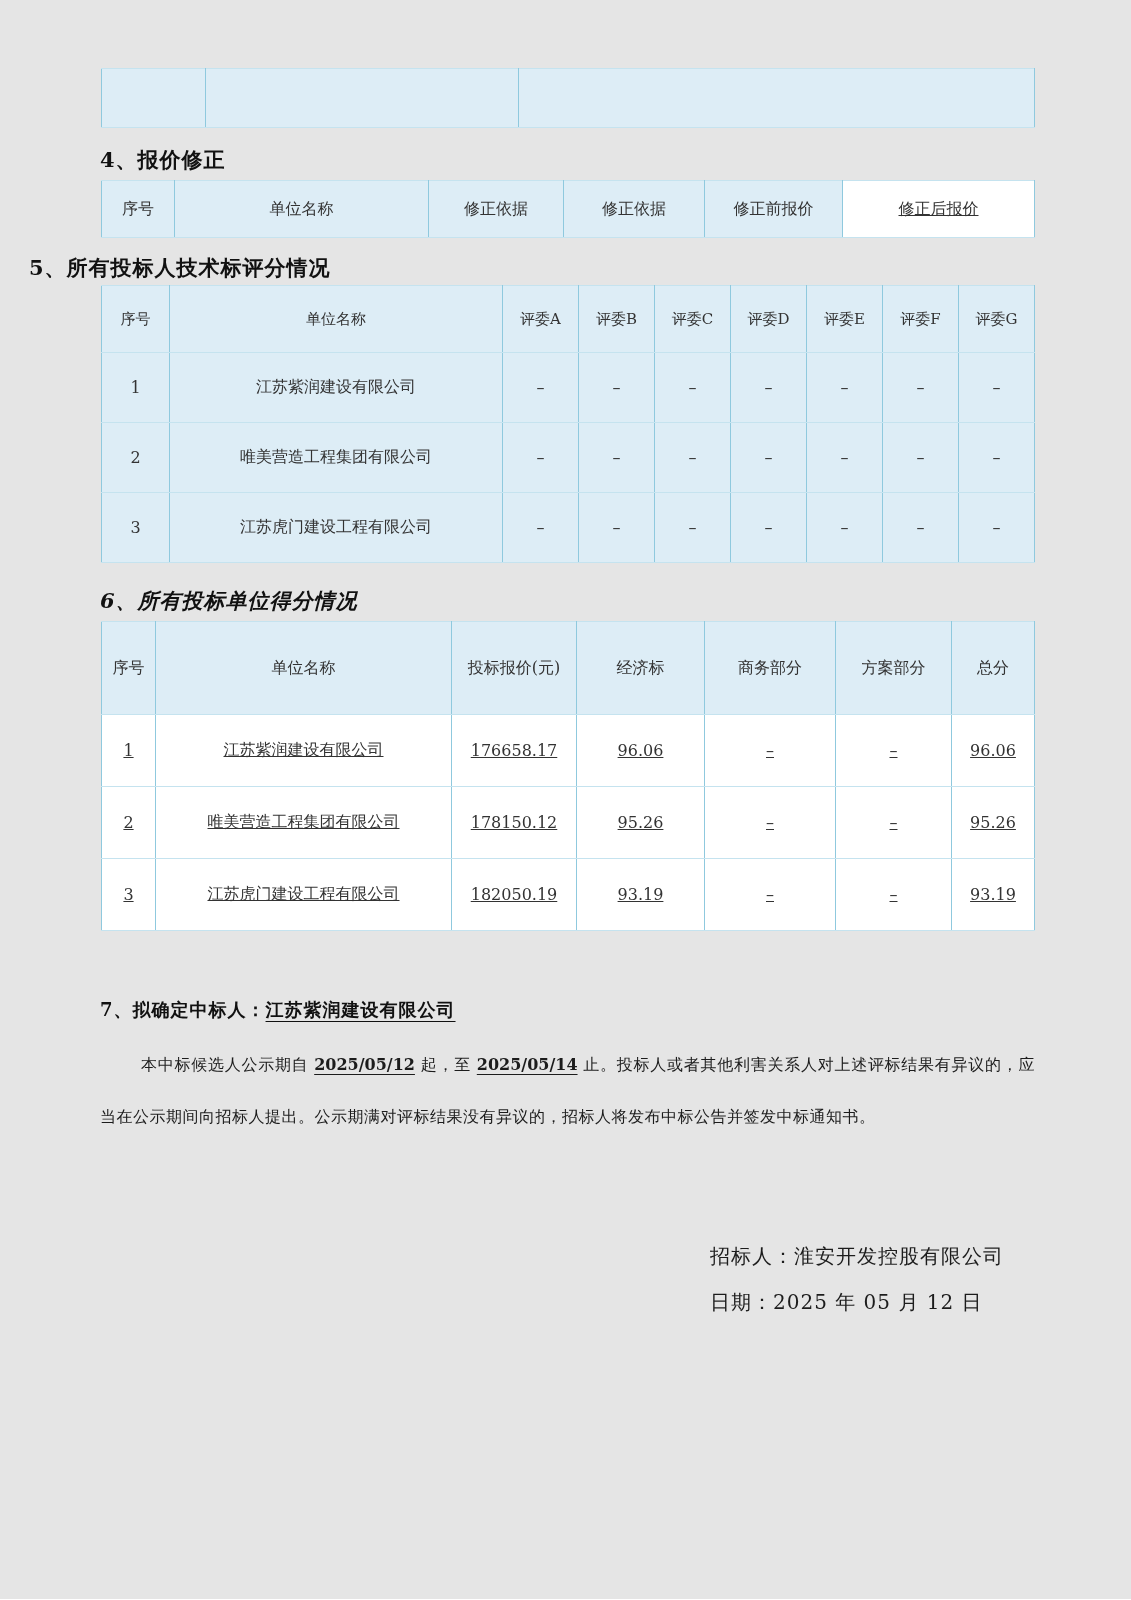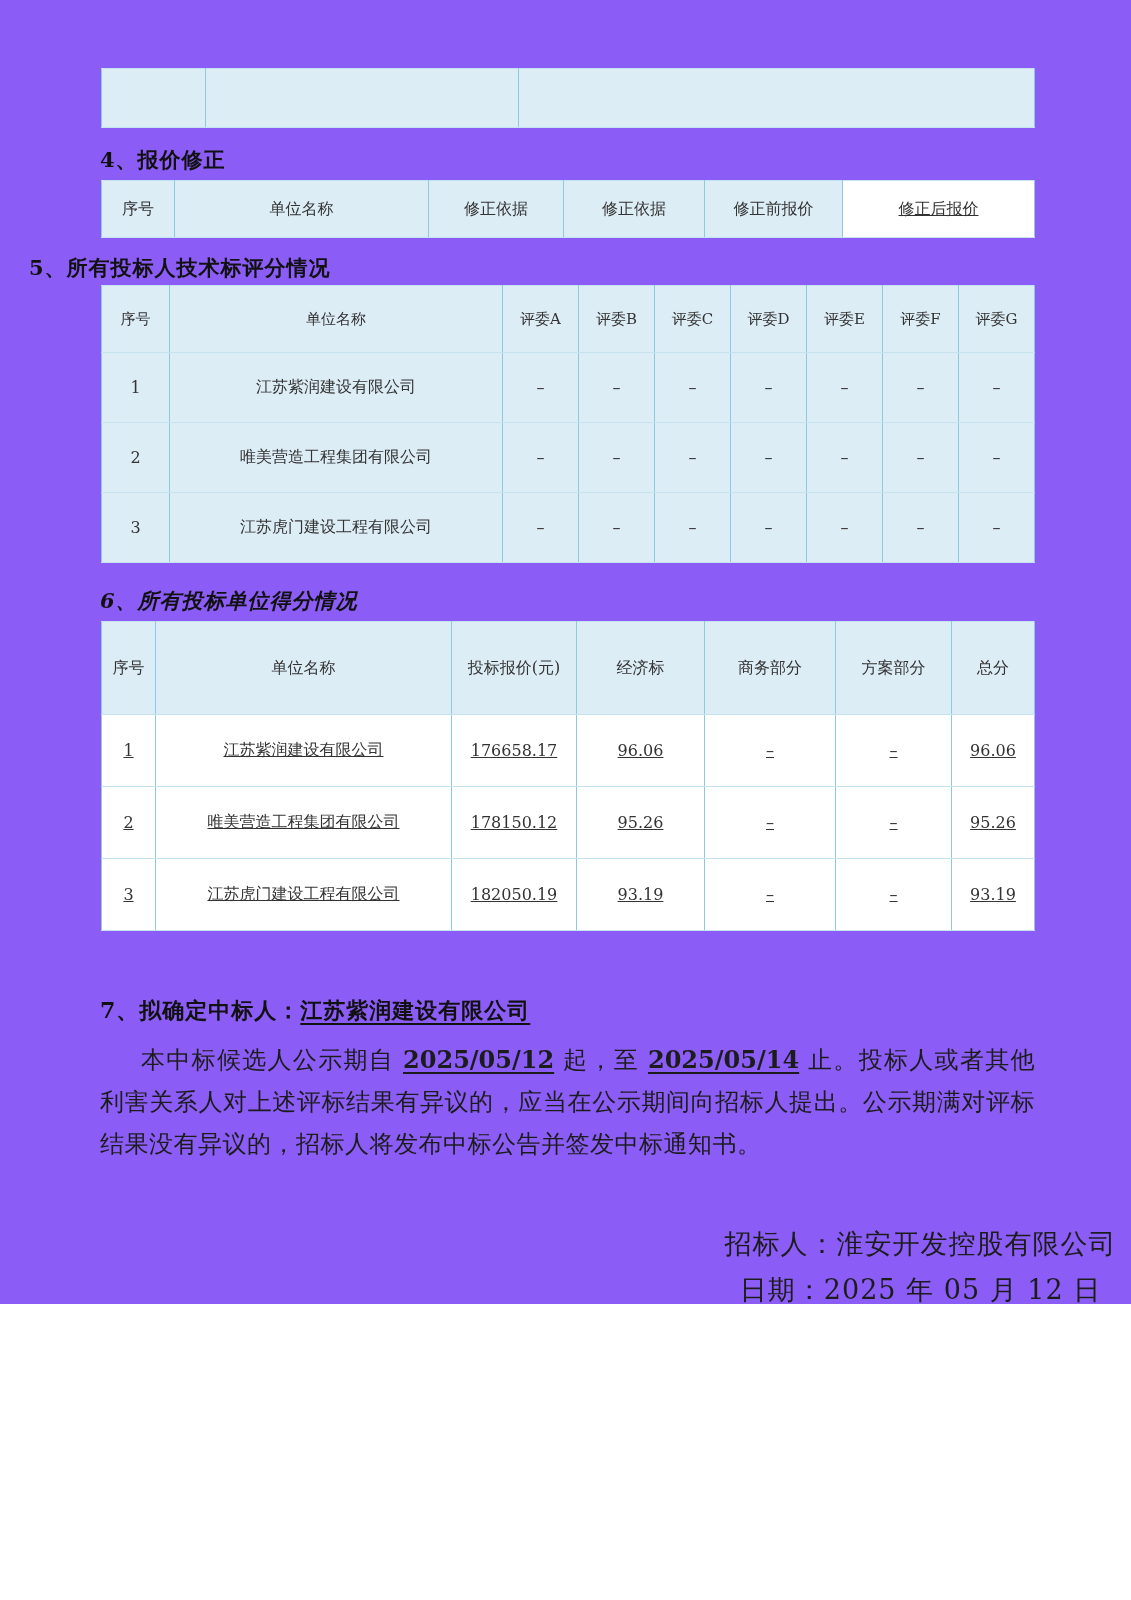--- a/index.html
+++ b/index.html
@@ -1,19 +1,19 @@
 <!DOCTYPE html>
 <html><head>
 <meta charset="utf-8">
 <style>
   html,body{margin:0;padding:0;background:#ffffff;}
   .page{
     position:relative;
-    width:1131px;height:1304px;
-    background:#8b5cf6;
+    width:1131px;height:1599px;
+    background:#e5e5e5;
     font-family:"DejaVu Serif","Liberation Serif",serif;
     color:#333;
     overflow:hidden;
   }
   
   table.tbl{
     border-collapse:collapse;
     table-layout:fixed;
     width:933px;
     margin-left:101px;
@@ -50,46 +50,45 @@
     margin:0 0 0 100px;
     font-size:21px;
     line-height:28px;
     font-weight:bold;
     color:#111;
     letter-spacing:1px;
   }
   .h4{margin-top:18px;}
   .h5{margin-top:16px;margin-left:29px;}
   .h6{margin-top:24px;font-style:italic;}
-  .h7{margin-top:64px;font-size:22px;line-height:30px;}
+  .h7{margin-top:64px;font-size:18px;line-height:30px;}
   .winner-name{text-decoration:underline;text-underline-offset:5px;}
   
   .notice{
     margin:14px 0 0 100px;
     width:935px;
-    font-size:24px;
-    line-height:42px;
+    font-size:16px;
+    line-height:52px;
     letter-spacing:0.5px;
     text-align:justify;
     text-indent:41px;
     color:#1c1c1c;
   }
   .notice .date{
     font-weight:bold;
     text-decoration:underline;
     text-underline-offset:4px;
     letter-spacing:0;
   }
   
   .footer{
-    margin:64px 0 0 710px;
-    font-size:27px;
+    margin:98px 0 0 710px;
+    font-size:20px;
     color:#1c1c1c;
     letter-spacing:1px;
-    text-align:center;
   }
   .footer-line{line-height:30px;}
   .footer-line + .footer-line{margin-top:16px;}
 </style>
 </head>
 <body>
 
 <div class="page">
 
   <table class="tbl top-tbl">

